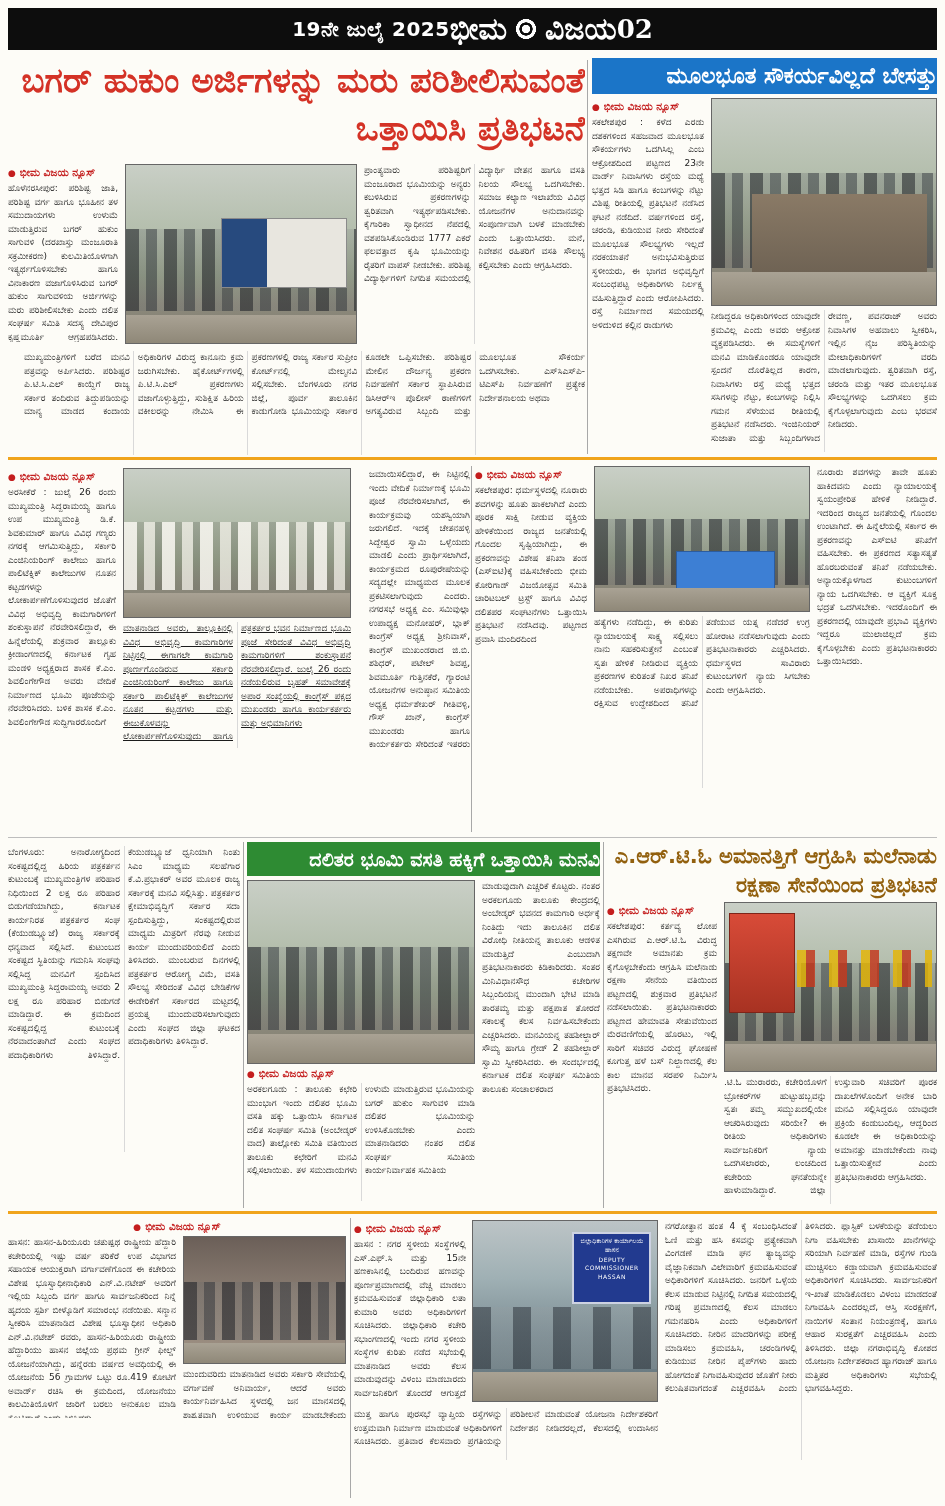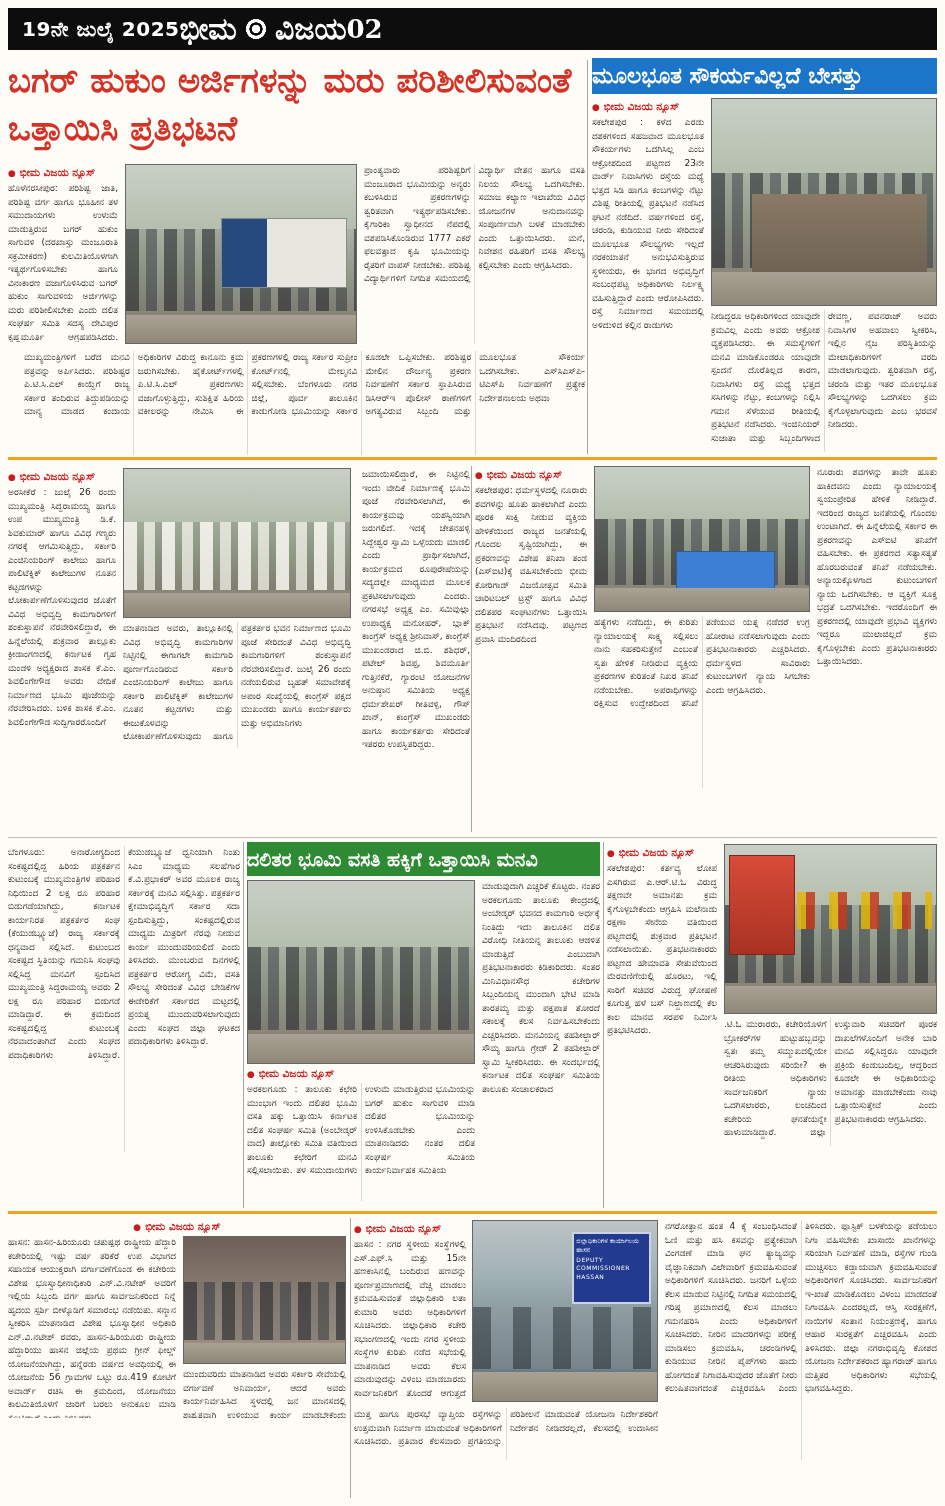--- a/index.html
+++ b/index.html
@@ -1,28 +1,28 @@
 <!DOCTYPE html>
 <html><head>
 <meta charset="utf-8">
 <style>
   html,body{margin:0;padding:0;background:#e8e6e0;}
   .page{position:relative;width:945px;height:1506px;background:#fdfcf7;overflow:hidden;
         font-family:"DejaVu Sans","Liberation Sans",sans-serif;color:#1c1c1c;}
   
   .masthead{position:absolute;left:8px;top:8px;width:929px;height:42px;background:#0d0d0d;
-            display:flex;align-items:center;justify-content:flex-start;padding:0 14px;box-sizing:border-box;}
+            display:flex;align-items:center;justify-content:center;padding:0 14px;box-sizing:border-box;}
   .m-date{color:#fff;font-weight:bold;font-size:20px;letter-spacing:.5px;}
   .m-title{color:#fff;font-weight:800;font-size:30px;display:flex;align-items:center;gap:7px;
            font-family:"DejaVu Serif","Liberation Serif",serif;}
   .m-logo{width:24px;height:24px;border-radius:50%;display:inline-block;
           background:radial-gradient(circle,#fff 0 24%,#0d0d0d 26% 38%,#fff 40% 58%,#0d0d0d 60%);}
   .m-page{color:#fff;font-weight:bold;font-size:26px;font-family:"DejaVu Serif","Liberation Serif",serif;}
   
-  .hl{font-weight:bold;text-align:left;overflow:hidden;}
+  .hl{font-weight:bold;text-align:right;overflow:hidden;}
   .hl-red1{color:#d43226;font-size:34px;line-height:1.42;}
   .bn-blue{background:#1b75c8;color:#fff;font-size:22px;line-height:36px;height:36px;}
   .bn-olive{background:#8f7d0e;color:#fff;font-size:26px;line-height:1.5;padding:2px 0;height:78px;}
   .hl-maroon{color:#8e2550;font-size:26px;line-height:38px;}
   .hl-blue{color:#1f5fc4;font-size:17px;line-height:1.55;}
   .bn-green{background:#2e8b33;color:#fff;font-size:19px;line-height:34px;height:34px;}
   .hl-brown{color:#92600e;font-size:21px;line-height:1.4;}
   .bn-navy{background:#2b3a8c;color:#fff;font-size:24px;line-height:1.5;padding:2px 0;height:72px;}
   .hl-red2{color:#e02a1e;font-size:27px;line-height:38px;}
   
@@ -48,21 +48,21 @@
   .photo--office::before{background:repeating-linear-gradient(90deg,rgba(40,45,52,.5) 0 18px,rgba(150,158,160,.25) 18px 40px);top:48%;height:34%;}
   .ph-banner{position:absolute;border:1px solid #8a8a8a;}
   .ph-banner--ambedkar{top:30%;right:4%;width:54%;height:38%;
          background:linear-gradient(90deg,#274a7e 0 36%,#e8e6df 36%);}
   .ph-banner--blue{left:38%;bottom:6%;width:45%;height:34%;background:#3d7fd4;border-color:#2c5c9e;}
   .ph-road{position:absolute;left:18%;right:4%;top:46%;height:38%;background:linear-gradient(180deg,#8a7a66,#6f6354);}
   .ph-bus{position:absolute;left:2%;top:6%;width:30%;height:58%;background:linear-gradient(180deg,#d84b38,#a83222);border:1px solid #7e2418;}
   .ph-flags{position:absolute;top:28%;left:34%;right:2%;height:22%;opacity:.85;
          background:repeating-linear-gradient(90deg,#e3b50a 0 9px,#c33a1f 9px 18px,transparent 18px 32px);}
   .ph-sign{position:absolute;top:6%;left:54%;width:43%;height:40%;background:#223a8f;border:2px solid #cdd2e2;
-         color:#fff;font-size:6.5px;line-height:1.45;padding:3px 2px;box-sizing:border-box;overflow:hidden;}
+         color:#fff;text-align:center;font-size:6.5px;line-height:1.45;padding:3px 2px;box-sizing:border-box;overflow:hidden;}
   .ph-sign .en{font-size:6px;letter-spacing:.5px;}
   
   .vdiv{position:absolute;width:1px;background:#a8a8a8;}
   .hdiv-orange{position:absolute;left:8px;width:929px;height:3px;background:#f0a41c;}
   .hdiv-gray{position:absolute;left:8px;width:929px;height:1px;background:#bdbdbd;}
   .article{position:absolute;overflow:hidden;box-sizing:border-box;}
   .row{display:flex;}
 </style>
 </head>
 <body>
@@ -113,21 +113,21 @@
   </div>
 
   <div class="hdiv-orange" style="top:457px;"></div>
 
   <div class="article" style="left:8px;top:464px;width:462px;height:370px;">
     <div class="row" style="height:282px;margin-top:4px;">
       <div style="width:108px;margin-right:7px;">
         <div class="byline"><span class="dot">●</span><span>ಭೀಮ ವಿಜಯ ನ್ಯೂಸ್</span></div>
         <div class="bt" style="height:262px;">ಅರಸೀಕೆರೆ : ಜುಲೈ 26 ರಂದು ಮುಖ್ಯಮಂತ್ರಿ ಸಿದ್ದರಾಮಯ್ಯ ಹಾಗೂ ಉಪ ಮುಖ್ಯಮಂತ್ರಿ ಡಿ.ಕೆ. ಶಿವಕುಮಾರ್ ಹಾಗೂ ವಿವಿಧ ಗಣ್ಯರು ನಗರಕ್ಕೆ ಆಗಮಿಸುತ್ತಿದ್ದು, ಸರ್ಕಾರಿ ಎಂಜಿನಿಯರಿಂಗ್ ಕಾಲೇಜು ಹಾಗೂ ಪಾಲಿಟೆಕ್ನಿಕ್ ಕಾಲೇಜುಗಳ ನೂತನ ಕಟ್ಟಡಗಳನ್ನು ಲೋಕಾರ್ಪಣೆಗೊಳಿಸುವುದರ ಜೊತೆಗೆ ವಿವಿಧ ಅಭಿವೃದ್ಧಿ ಕಾಮಗಾರಿಗಳಿಗೆ ಶಂಕುಸ್ಥಾಪನೆ ನೆರವೇರಿಸಲಿದ್ದಾರೆ, ಈ ಹಿನ್ನೆಲೆಯಲ್ಲಿ ಶುಕ್ರವಾರ ತಾಲ್ಲೂಕು ಕ್ರೀಡಾಂಗಣದಲ್ಲಿ ಕರ್ನಾಟಕ ಗೃಹ ಮಂಡಳಿ ಅಧ್ಯಕ್ಷರಾದ ಶಾಸಕ ಕೆ.ಎಂ. ಶಿವಲಿಂಗೇಗೌಡ ಅವರು ವೇದಿಕೆ ನಿರ್ಮಾಣದ ಭೂಮಿ ಪೂಜೆಯನ್ನು ನೆರವೇರಿಸಿದರು. ಬಳಿಕ ಶಾಸಕ ಕೆ.ಎಂ. ಶಿವಲಿಂಗೇಗೌಡ ಸುದ್ದಿಗಾರರೊಂದಿಗೆ</div>
       </div>
-      <div style="width:228px;margin-right:11px;">
+      <div style="width:228px;margin-right:18px;text-decoration:underline;">
         <div class="photo photo--light" style="width:100%;height:150px;"></div>
         <div class="bt mc2" style="height:126px;margin-top:4px;">ಮಾತನಾಡಿದ ಅವರು, ತಾಲ್ಲೂಕಿನಲ್ಲಿ ವಿವಿಧ ಅಭಿವೃದ್ಧಿ ಕಾಮಗಾರಿಗಳ ನಿಟ್ಟಿನಲ್ಲಿ ಈಗಾಗಲೇ ಕಾಮಗಾರಿ ಪೂರ್ಣಗೊಂಡಿರುವ ಸರ್ಕಾರಿ ಎಂಜಿನಿಯರಿಂಗ್ ಕಾಲೇಜು ಹಾಗೂ ಸರ್ಕಾರಿ ಪಾಲಿಟೆಕ್ನಿಕ್ ಕಾಲೇಜುಗಳ ನೂತನ ಕಟ್ಟಡಗಳು ಮತ್ತು ಈಜುಕೊಳವನ್ನು ಲೋಕಾರ್ಪಣೆಗೊಳಿಸುವುದು ಹಾಗೂ ಪತ್ರಕರ್ತರ ಭವನ ನಿರ್ಮಾಣದ ಭೂಮಿ ಪೂಜೆ ಸೇರಿದಂತೆ ವಿವಿಧ ಅಭಿವೃದ್ಧಿ ಕಾಮಗಾರಿಗಳಿಗೆ ಶಂಕುಸ್ಥಾಪನೆ ನೆರವೇರಿಸಲಿದ್ದಾರೆ. ಜುಲೈ 26 ರಂದು ನಡೆಯಲಿರುವ ಬೃಹತ್ ಸಮಾವೇಶಕ್ಕೆ ಅಪಾರ ಸಂಖ್ಯೆಯಲ್ಲಿ ಕಾಂಗ್ರೆಸ್ ಪಕ್ಷದ ಮುಖಂಡರು ಹಾಗೂ ಕಾರ್ಯಕರ್ತರು ಮತ್ತು ಅಭಿಮಾನಿಗಳು</div>
       </div>
       <div class="bt" style="flex:1;height:282px;">ಜಮಾಯಿಸಲಿದ್ದಾರೆ, ಈ ನಿಟ್ಟಿನಲ್ಲಿ ಇಂದು ವೇದಿಕೆ ನಿರ್ಮಾಣಕ್ಕೆ ಭೂಮಿ ಪೂಜೆ ನೆರವೇರಿಸಲಾಗಿದೆ, ಈ ಕಾರ್ಯಕ್ರಮವು ಯಶಸ್ವಿಯಾಗಿ ಜರುಗಲಿದೆ. ಇದಕ್ಕೆ ಚೇತನಹಳ್ಳಿ ಸಿದ್ದೇಶ್ವರ ಸ್ವಾಮಿ ಒಳ್ಳೆಯದು ಮಾಡಲಿ ಎಂದು ಪ್ರಾರ್ಥಿಸಲಾಗಿದೆ, ಕಾರ್ಯಕ್ರಮದ ರೂಪುರೇಷೆಯನ್ನು ಸದ್ಯದಲ್ಲೇ ಮಾಧ್ಯಮದ ಮೂಲಕ ಪ್ರಕಟಿಸಲಾಗುವುದು ಎಂದರು. ನಗರಸಭೆ ಅಧ್ಯಕ್ಷ ಎಂ. ಸಮಿವುಲ್ಲಾ ಉಪಾಧ್ಯಕ್ಷ ಮನೋಹರ್, ಬ್ಲಾಕ್ ಕಾಂಗ್ರೆಸ್ ಅಧ್ಯಕ್ಷ ಶ್ರೀನಿವಾಸ್, ಕಾಂಗ್ರೆಸ್ ಮುಖಂಡರಾದ ಜಿ.ಬಿ. ಶಶಿಧರ್, ಪಟೇಲ್ ಶಿವಪ್ಪ, ಶಿವಮೂರ್ತಿ ಗುತ್ತಿನಕೆರೆ, ಗ್ಯಾರಂಟಿ ಯೋಜನೆಗಳ ಅನುಷ್ಠಾನ ಸಮಿತಿಯ ಅಧ್ಯಕ್ಷ ಧರ್ಮಶೇಖರ್ ಗೀತಿವಳ್ಳಿ, ಗೌಸ್ ಖಾನ್, ಕಾಂಗ್ರೆಸ್ ಮುಖಂಡರು ಹಾಗೂ ಕಾರ್ಯಕರ್ತರು ಸೇರಿದಂತೆ ಇತರರು ಉಪಸ್ಥಿತರಿದ್ದರು.</div>
     </div>
   </div>
 
   <div class="vdiv" style="left:471px;top:466px;height:366px;"></div>
 
   <div class="article" style="left:475px;top:464px;width:462px;height:370px;">
@@ -162,20 +162,21 @@
         <div class="byline" style="margin-top:3px;"><span class="dot">●</span><span>ಭೀಮ ವಿಜಯ ನ್ಯೂಸ್</span></div>
         <div class="bt mc2" style="height:118px;">ಅರಕಲಗೂಡು : ತಾಲೂಕು ಕಛೇರಿ ಮುಂಭಾಗ ಇಂದು ದಲಿತರ ಭೂಮಿ ವಸತಿ ಹಕ್ಕು ಒತ್ತಾಯಿಸಿ ಕರ್ನಾಟಕ ದಲಿತ ಸಂಘರ್ಷ ಸಮಿತಿ (ಅಂಬೇಡ್ಕರ್ ವಾದ) ತಾಲ್ಲೋಕು ಸಮಿತಿ ವತಿಯಿಂದ ತಾಲೂಕು ಕಛೇರಿಗೆ ಮನವಿ ಸಲ್ಲಿಸಲಾಯಿತು. ತಳ ಸಮುದಾಯಗಳು ಉಳುಮೆ ಮಾಡುತ್ತಿರುವ ಭೂಮಿಯನ್ನು ಬಗರ್ ಹುಕುಂ ಸಾಗುವಳಿ ಮಾಡಿ ದಲಿತರ ಭೂಮಿಯನ್ನು ಉಳಿಸಿಕೊಡಬೇಕು ಎಂದು ಮಾತನಾಡಿದರು ನಂತರ ದಲಿತ ಸಂಘರ್ಷ ಸಮಿತಿಯ ಕಾರ್ಯನಿರ್ವಾಹಕ ಸಮಿತಿಯ</div>
       </div>
       <div class="bt" style="flex:1;height:326px;">ಮಾಡುವುದಾಗಿ ಎಚ್ಚರಿಕೆ ಕೊಟ್ಟರು. ನಂತರ ಅರಕಲಗೂಡು ತಾಲೂಕು ಕೇಂದ್ರದಲ್ಲಿ ಅಂಬೇಡ್ಕರ್ ಭವನದ ಕಾಮಗಾರಿ ಅರ್ಧಕ್ಕೆ ನಿಂತಿದ್ದು ಇದು ತಾಲೂಕಿನ ದಲಿತ ವಿರೋಧಿ ನೀತಿಯನ್ನ ತಾಲೂಕು ಆಡಳಿತ ಮಾಡುತ್ತಿದೆ ಎಂಬುದಾಗಿ ಪ್ರತಿಭಟನಾಕಾರರು ಕಿಡಿಕಾರಿದರು. ಸಂತರ ಮಿನಿವಿಧಾನಸೌಧ ಕಚೇರಿಗಳ ಸಿಬ್ಬಂದಿಯನ್ನ ಮುಂದಾಗಿ ಭೇಟಿ ಮಾಡಿ ತಾರತಮ್ಯ ಮತ್ತು ಪಕ್ಷಪಾತ ತೋರದೆ ಸಕಾಲಕ್ಕೆ ಕೆಲಸ ನಿರ್ವಹಿಸಬೇಕೆಂದು ಎಚ್ಚರಿಸಿದರು. ಮನವಿಯನ್ನ ತಹಶೀಲ್ದಾರ್ ಸೌಮ್ಯ ಹಾಗೂ ಗ್ರೇಡ್ 2 ತಹಶೀಲ್ದಾರ್ ಸ್ವಾಮಿ ಸ್ವೀಕರಿಸಿದರು. ಈ ಸಂದರ್ಭದಲ್ಲಿ ಕರ್ನಾಟಕ ದಲಿತ ಸಂಘರ್ಷ ಸಮಿತಿಯ ತಾಲೂಕು ಸಂಚಾಲಕರಾದ</div>
     </div>
   </div>
 
   <div class="vdiv" style="left:603px;top:842px;height:366px;"></div>
 
   <div class="article" style="left:607px;top:842px;width:330px;height:366px;">
+    <div class="hl hl-brown" style="height:58px;">ಎ.ಆರ್.ಟಿ.ಓ ಅಮಾನತ್ತಿಗೆ ಆಗ್ರಹಿಸಿ ಮಲೆನಾಡು ರಕ್ಷಣಾ ಸೇನೆಯಿಂದ ಪ್ರತಿಭಟನೆ</div>
     <div class="row" style="height:304px;margin-top:2px;">
       <div style="width:110px;margin-right:7px;">
         <div class="byline"><span class="dot">●</span><span>ಭೀಮ ವಿಜಯ ನ್ಯೂಸ್</span></div>
         <div class="bt" style="height:284px;">ಸಕಲೇಶಪುರ: ಕರ್ತವ್ಯ ಲೋಪ ಎಸಗಿರುವ ಎ.ಆರ್.ಟಿ.ಓ ವಿರುದ್ಧ ತಕ್ಷಣವೇ ಅಮಾನತು ಕ್ರಮ ಕೈಗೊಳ್ಳಬೇಕೆಂದು ಆಗ್ರಹಿಸಿ ಮಲೆನಾಡು ರಕ್ಷಣಾ ಸೇನೆಯ ವತಿಯಿಂದ ಪಟ್ಟಣದಲ್ಲಿ ಶುಕ್ರವಾರ ಪ್ರತಿಭಟನೆ ನಡೆಸಲಾಯಿತು. ಪ್ರತಿಭಟನಾಕಾರರು ಪಟ್ಟಣದ ಹೇಮಾವತಿ ಸೇತುವೆಯಿಂದ ಮೆರವಣಿಗೆಯಲ್ಲಿ ಹೊರಟು, ಇಲ್ಲಿ ಸಾರಿಗೆ ಸಚಿವರ ವಿರುದ್ಧ ಘೋಷಣೆ ಕೂಗುತ್ತ ಹಳೆ ಬಸ್ ನಿಲ್ದಾಣದಲ್ಲಿ ಕೆಲ ಕಾಲ ಮಾನವ ಸರಪಳಿ ನಿರ್ಮಿಸಿ ಪ್ರತಿಭಟಿಸಿದರು.</div>
       </div>
       <div style="flex:1;">
         <div class="photo" style="width:100%;height:170px;">
           <div class="ph-bus"></div>
           <div class="ph-flags"></div>
         </div>

